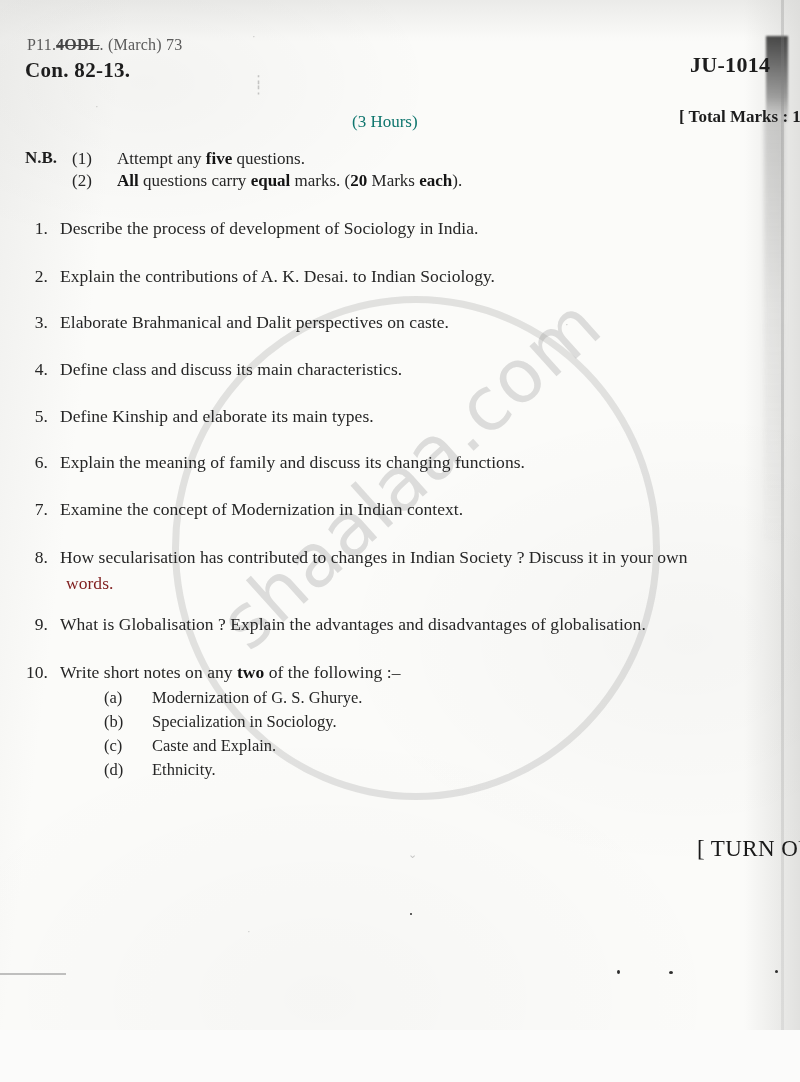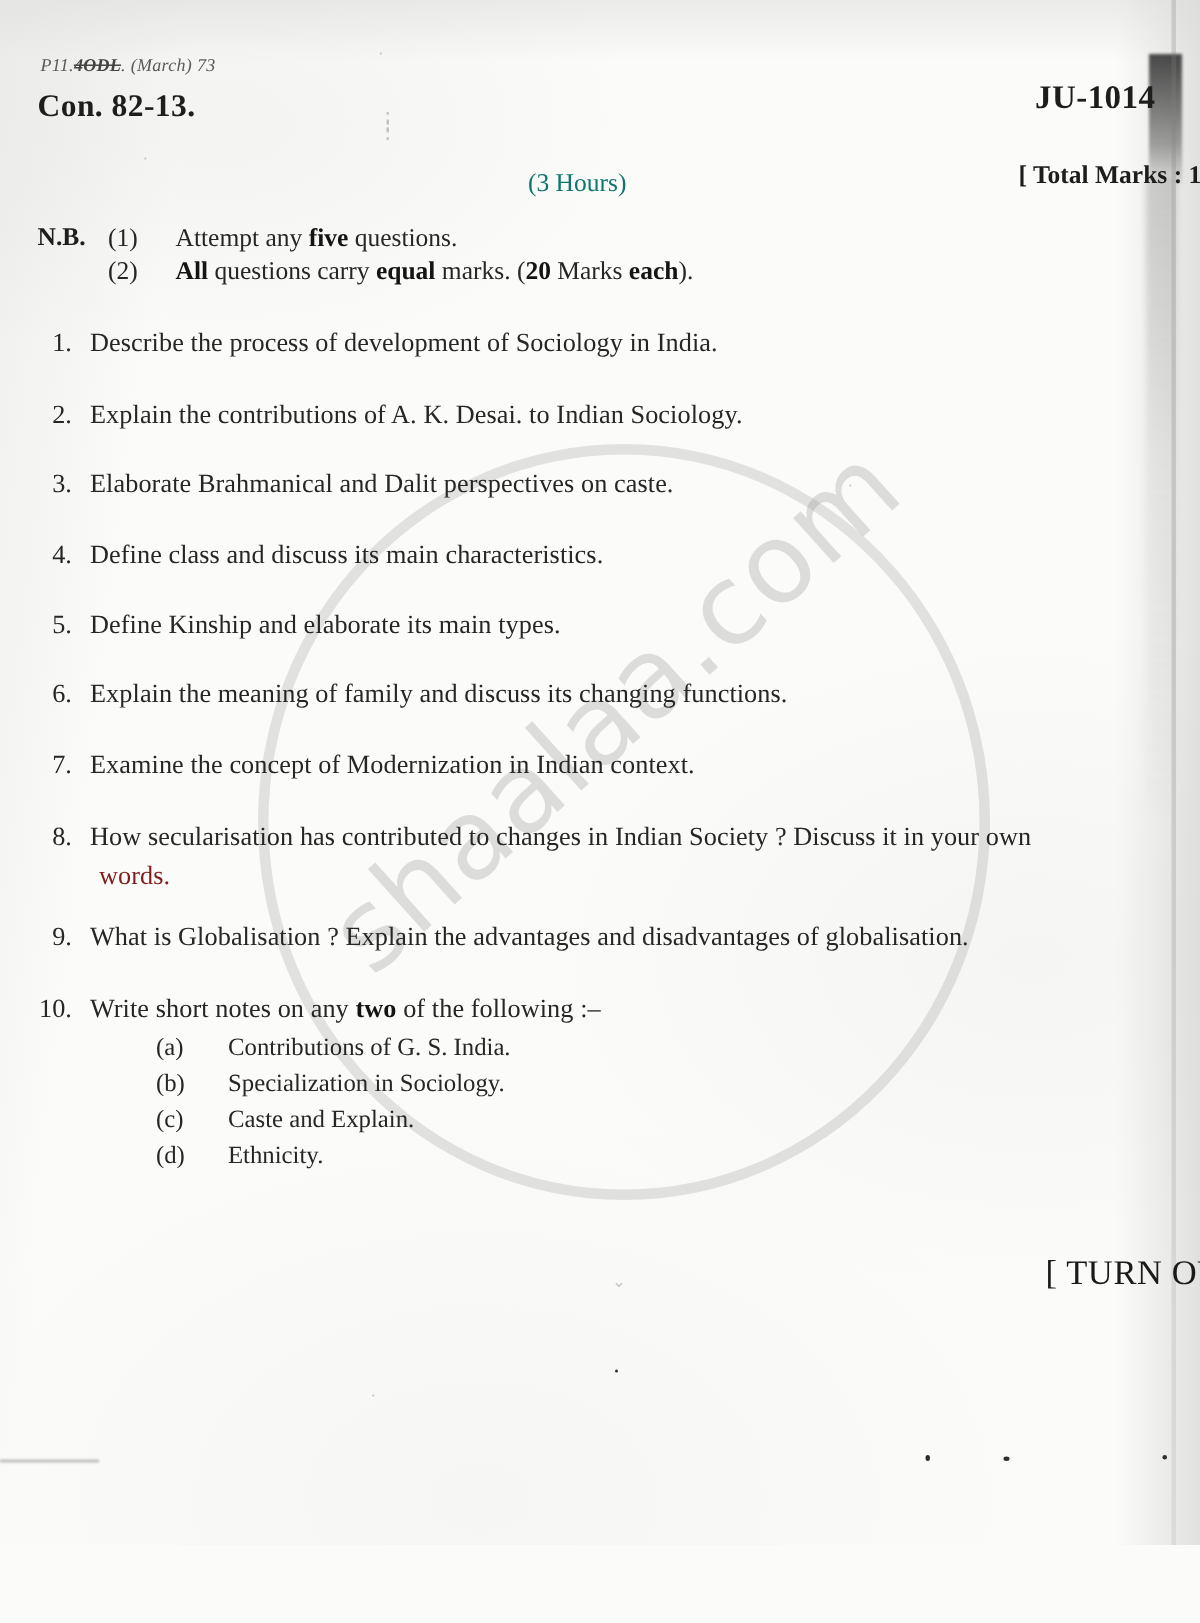--- a/index.html
+++ b/index.html
@@ -107,24 +107,23 @@
     position: absolute; color: rgba(120,120,120,.40);
     font-size: 11px; pointer-events: none; user-select: none;
   }
 
   
   .t { position: absolute; white-space: nowrap; }
 
   .code-strike {
     left: 27px; top: 36px;
     font-family: "Liberation Serif", serif;
-    font-size: 12px;
+    font-size: 16px;
     color: #5a5a5a;
     letter-spacing: .2px;
-    font-style: italic;
   }
   .code-strike .struck { text-decoration: line-through; font-weight: 700; color: #444; }
 
   .con-no {
     left: 25px; top: 58px;
     font-size: 21px; font-weight: 700; color: #1d1d1d;
     letter-spacing: .3px;
   }
 
   .revised {
@@ -283,21 +282,21 @@
     <span class="t q-txt" style="left:60px;top:614px;">What is Globalisation ?  Explain the advantages and disadvantages of globalisation.</span>
   </div>
 
   <div class="q">
     <span class="t q-num" style="left:14px;top:662px;width:34px;">10.</span>
     <span class="t q-txt" style="left:60px;top:662px;"><span>Write short notes on any </span><b class="s">two</b><span> of the following :–</span></span>
   </div>
 
   <div class="sub">
     <span class="t sub-tag" style="left:104px;top:688px;">(a)</span>
-    <span class="t sub-txt" style="left:152px;top:688px;">Contributions of G. S. India.</span>
+    <span class="t sub-txt" style="left:152px;top:688px;">Modernization of G. S. Ghurye.</span>
   </div>
   <div class="sub">
     <span class="t sub-tag" style="left:104px;top:712px;">(b)</span>
     <span class="t sub-txt" style="left:152px;top:712px;">Specialization in Sociology.</span>
   </div>
   <div class="sub">
     <span class="t sub-tag" style="left:104px;top:736px;">(c)</span>
     <span class="t sub-txt" style="left:152px;top:736px;">Caste and Explain.</span>
   </div>
   <div class="sub">

